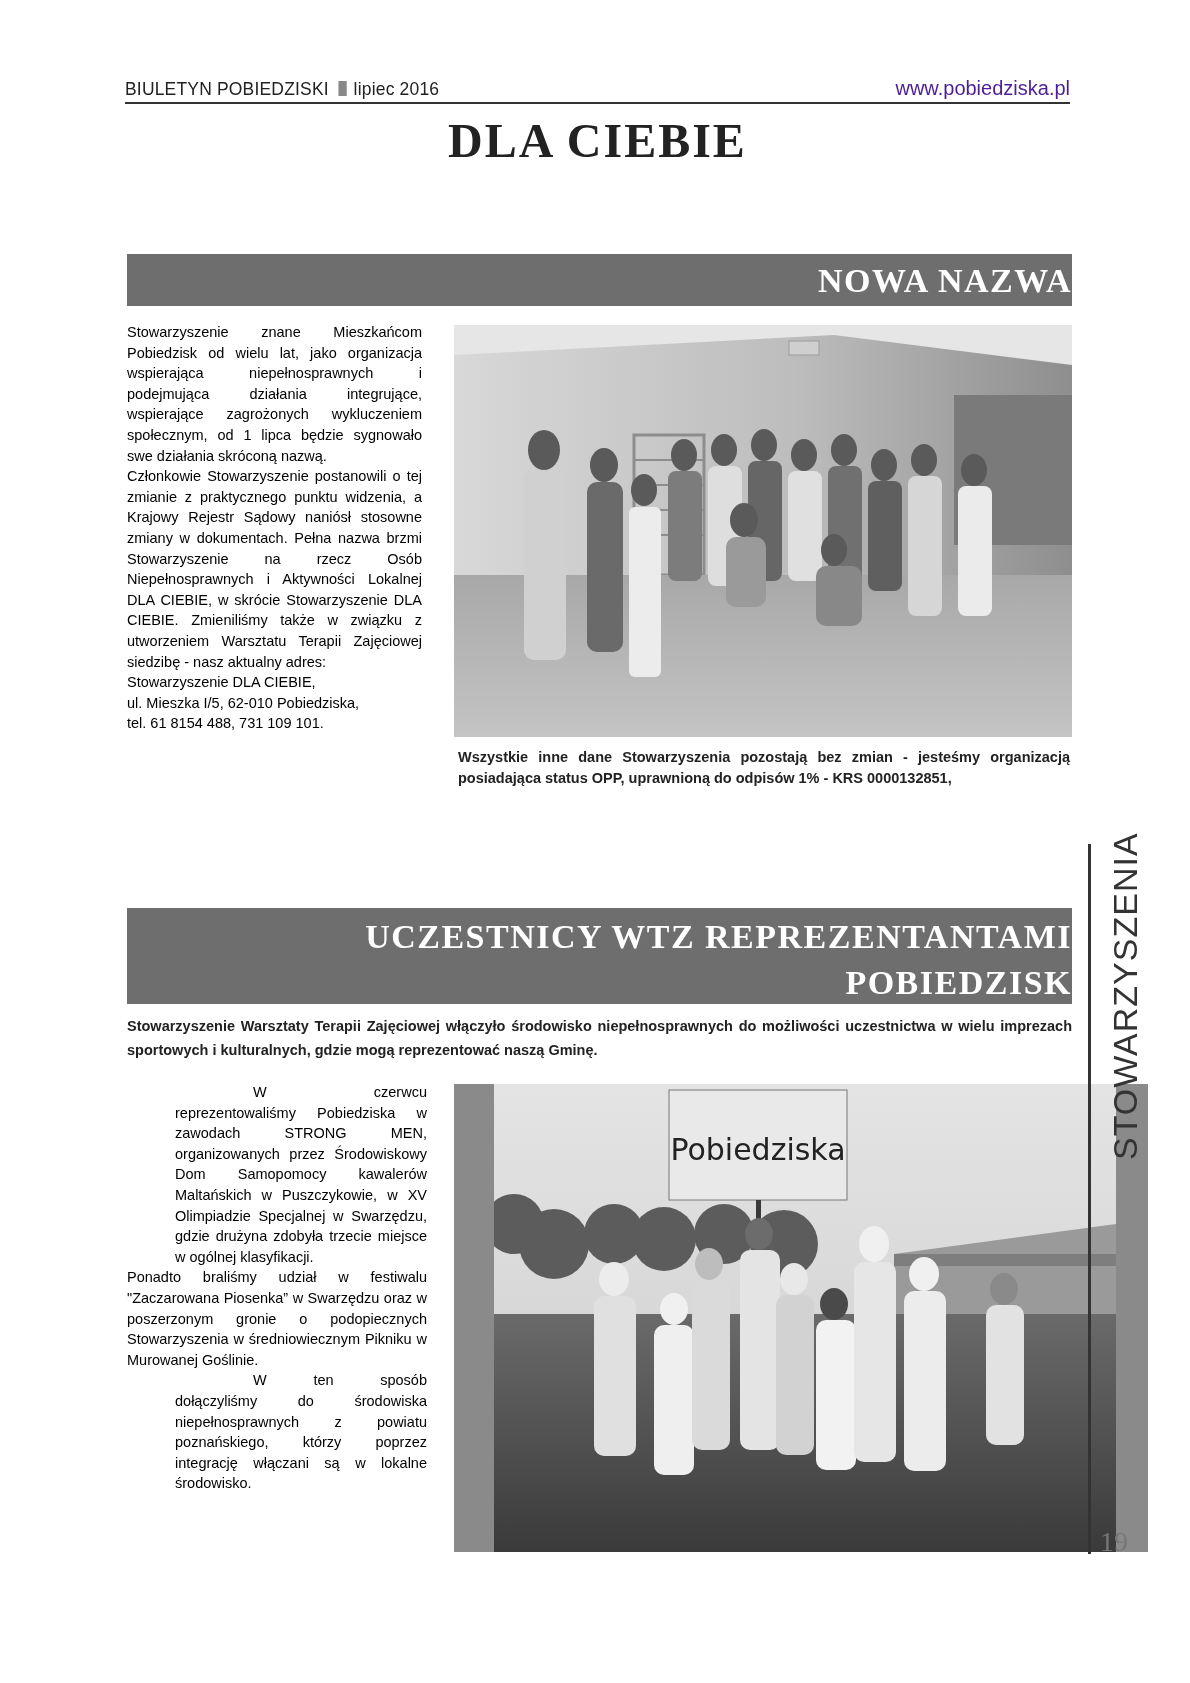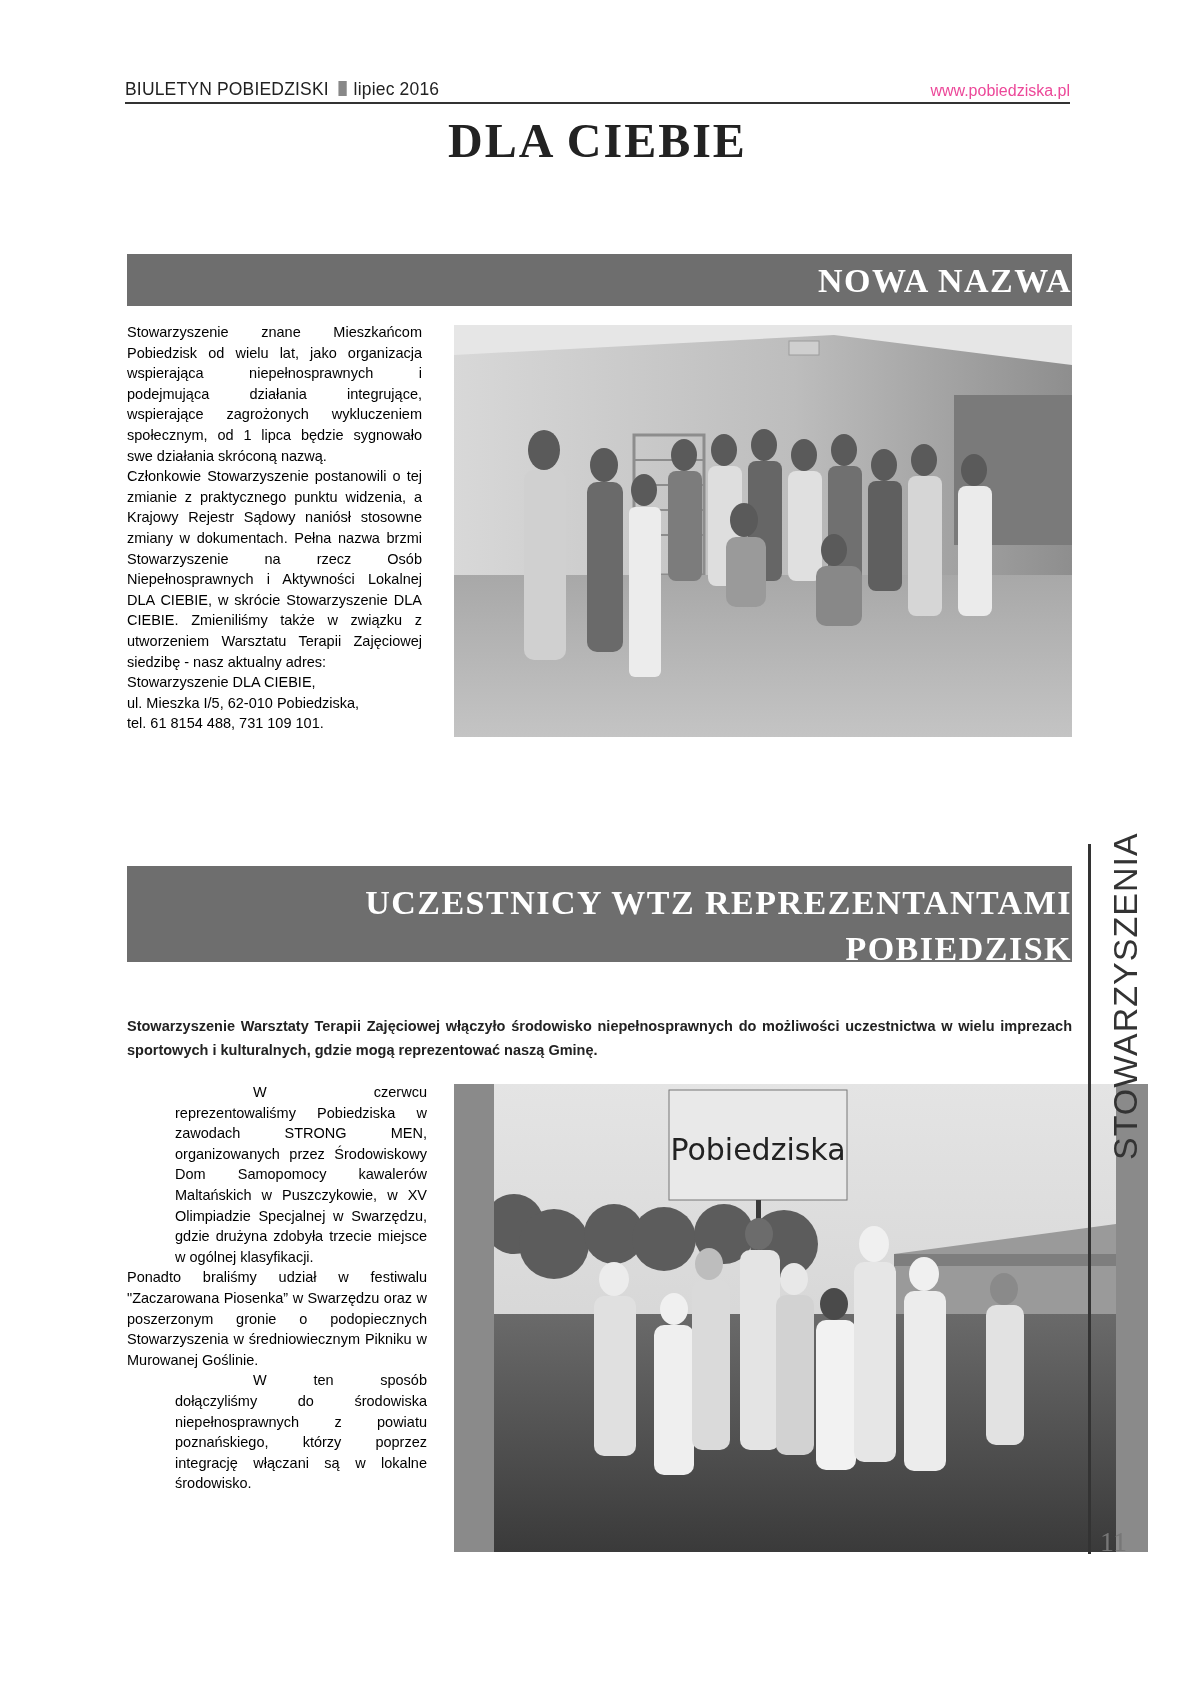--- a/index.html
+++ b/index.html
@@ -4,30 +4,30 @@
   <style>
     html, body { margin: 0; padding: 0; background: #ffffff; }
     body { width: 1190px; height: 1683px; position: relative; overflow: hidden;
            font-family: "Liberation Sans", sans-serif; color: #222; }
 
     .runhead { position: absolute; left: 125px; top: 76px; width: 945px; height: 26px;
                border-bottom: 2px solid #333; }
     .runhead .left { position: absolute; left: 0; bottom: 2px; font-family: "Liberation Sans Narrow", "Liberation Sans", sans-serif;
                      font-size: 19px; letter-spacing: 0.2px; color: #222; transform: scaleX(0.92); transform-origin: left bottom; white-space: nowrap; }
     .runhead .sq { display: inline-block; width: 9px; height: 15px; background: #888; margin: 0 8px 0 10px; vertical-align: -1px; }
-    .runhead .right { position: absolute; right: 0; bottom: 2px; font-size: 16px; color: #ec4899; }
+    .runhead .right { position: absolute; right: 0; bottom: 2px; font-size: 20px; color: #4c1d95; }
 
     .main-title { position: absolute; left: 125px; top: 108px; width: 945px; text-align: center;
                   font-family: "Liberation Serif", serif; font-size: 48px; line-height: 66px;
                   letter-spacing: 2px; color: #222; font-weight: bold; }
 
     .bar { position: absolute; left: 127px; width: 945px; background: #6e6e6e; color: #fff;
            text-align: right; font-family: "Liberation Serif", serif; font-weight: bold; letter-spacing: 1.5px; }
     .bar1 { top: 254px; height: 52px; font-size: 34px; line-height: 54px; }
-    .bar2 { top: 866px; height: 96px; font-size: 34px; line-height: 46px; padding-top: 14px; box-sizing: border-box; }
+    .bar2 { top: 908px; height: 96px; font-size: 34px; line-height: 46px; padding-top: 6px; box-sizing: border-box; }
 
     .col-text { position: absolute; font-size: 14.5px; line-height: 20.6px; color: #000000; text-align: justify; }
     .col1 { left: 127px; top: 322px; width: 295px; }
     .col2 { left: 127px; top: 1082px; width: 300px; }
     .col-text p { margin: 0; }
     .col-text .ind { text-indent: 78px; margin-left: 48px; }
     .bold { font-weight: normal; }
 
     .photo { position: absolute; overflow: hidden; background: #8a8a8a; }
     .photo1 { left: 454px; top: 325px; width: 618px; height: 412px; }
@@ -116,20 +116,21 @@
         <rect x="454" y="151" width="34" height="140" rx="8" fill="#d6d6d6"></rect>
       <ellipse cx="520" cy="145" rx="13" ry="16"></ellipse>
         <rect x="504" y="161" width="34" height="130" rx="8" fill="#ebebeb"></rect>
       <ellipse cx="380" cy="225" rx="13" ry="16"></ellipse>
         <rect x="362" y="241" width="46" height="60" rx="10" fill="#888"></rect>
     </g>
   </svg>
 </div>
 
 <div class="caption1">
+  <div>Wszystkie inne dane Stowarzyszenia pozostają bez zmian - jesteśmy organizacją posiadająca status OPP, uprawnioną do odpisów 1% - KRS 0000132851,</div>
 </div>
 
 <div class="bar bar2">
   <div>UCZESTNICY WTZ REPREZENTANTAMI</div>
   <div>POBIEDZISK</div>
 </div>
 
 <div class="lead2">Stowarzyszenie Warsztaty Terapii Zajęciowej włączyło środowisko niepełnosprawnych do możliwości uczestnictwa w wielu imprezach sportowych i kulturalnych, gdzie mogą reprezentować naszą Gminę.</div>
 
 <div class="col-text col2">
@@ -184,13 +185,13 @@
         <rect x="410" y="207" width="42" height="180" rx="10" fill="#ececec"></rect>
       <ellipse cx="510" cy="205" rx="14" ry="16" fill="#8a8a8a"></ellipse>
         <rect x="492" y="221" width="38" height="140" rx="10" fill="#e2e2e2"></rect>
     </g>
   </svg>
 </div>
 
 <div class="side-rule"></div>
 <div class="side-label">STOWARZYSZENIA</div>
 
-<div class="page-num">11</div>
+<div class="page-num">19</div>
 
 </body></html>

